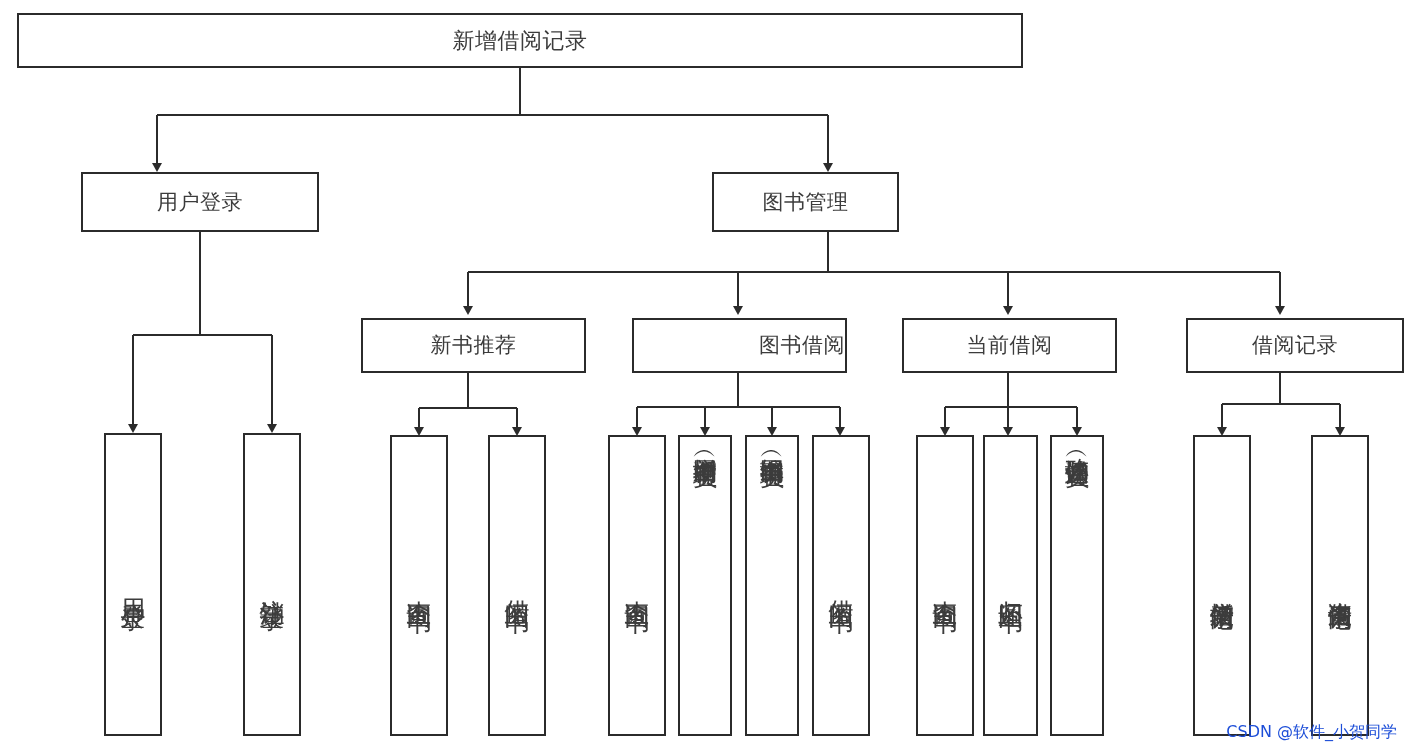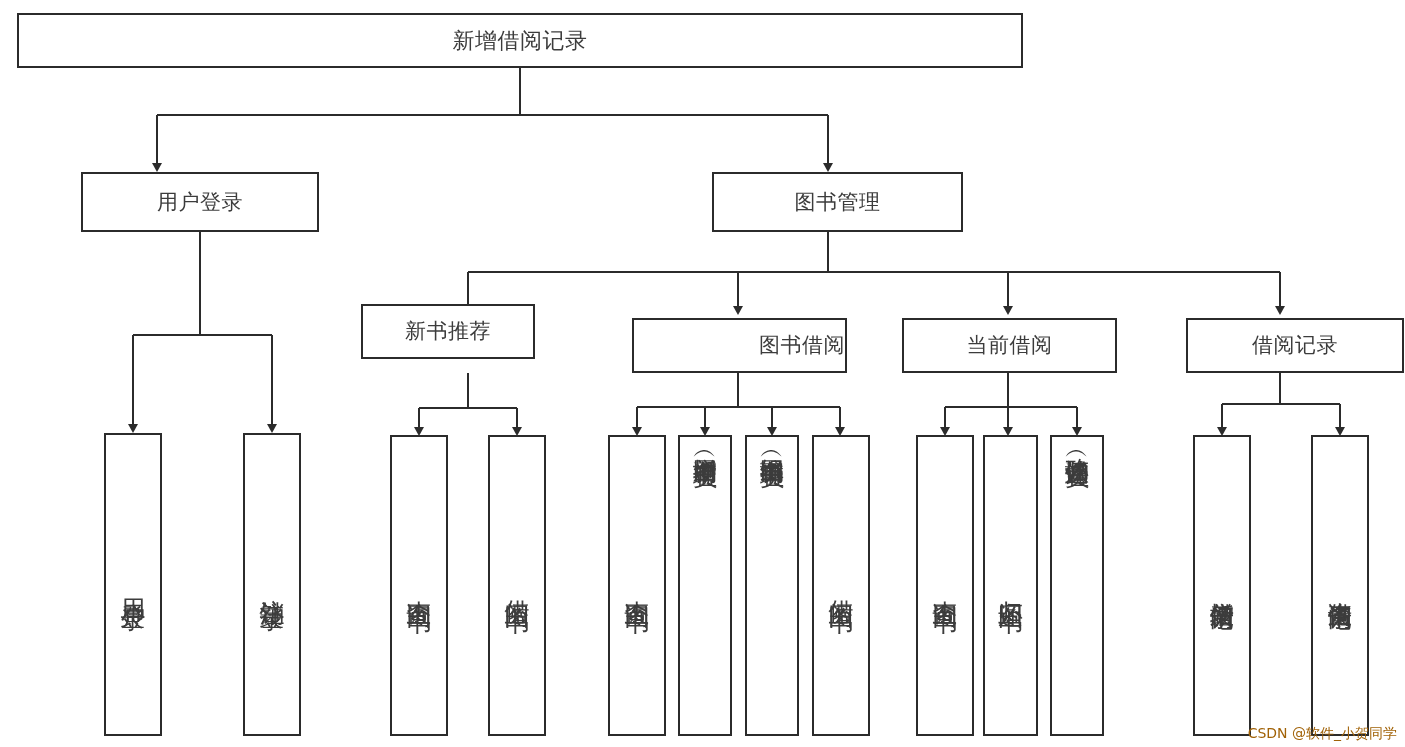--- a/index.html
+++ b/index.html
@@ -71,22 +71,22 @@
   }
   
   .node.vert.centered {
     align-items: center;
     padding-top: 0;
   }
   #watermark {
     position: absolute;
     right: 8px;
     bottom: 4px;
-    font-size: 14px;
-    color: #a16207;
+    font-size: 16px;
+    color: #1d4ed8;
     z-index: 3;
     white-space: nowrap;
     user-select: none;
   }
 </style>
 </head>
 <body>
 
 <div id="diagram-root">
 
@@ -140,25 +140,25 @@
     </g>
   </svg>
 
   <div class="node horiz root" style="left:17px; top:13px; width:1006px; height:55px;">
     <span class="node-label">新增借阅记录</span>
   </div>
 
   <div class="node horiz" style="left:81px; top:172px; width:238px; height:60px;">
     <span class="node-label">用户登录</span>
   </div>
-  <div class="node horiz" style="left:712px; top:172px; width:251px; height:60px;">
+  <div class="node horiz" style="left:712px; top:172px; width:187px; height:60px;">
     <span class="node-label">图书管理</span>
   </div>
 
-  <div class="node horiz" style="left:361px; top:304px; width:174px; height:55px;">
+  <div class="node horiz" style="left:361px; top:318px; width:225px; height:55px;">
     <span class="node-label">新书推荐</span>
   </div>
   <div class="node horiz" style="left:632px; top:318px; width:215px; height:55px;justify-content:flex-end;">
     <span class="node-label">图书借阅</span>
   </div>
   <div class="node horiz" style="left:902px; top:318px; width:215px; height:55px;">
     <span class="node-label">当前借阅</span>
   </div>
   <div class="node horiz" style="left:1170px; top:318px; width:218px; height:55px;margin-left:16px;">
     <span class="node-label">借阅记录</span>

